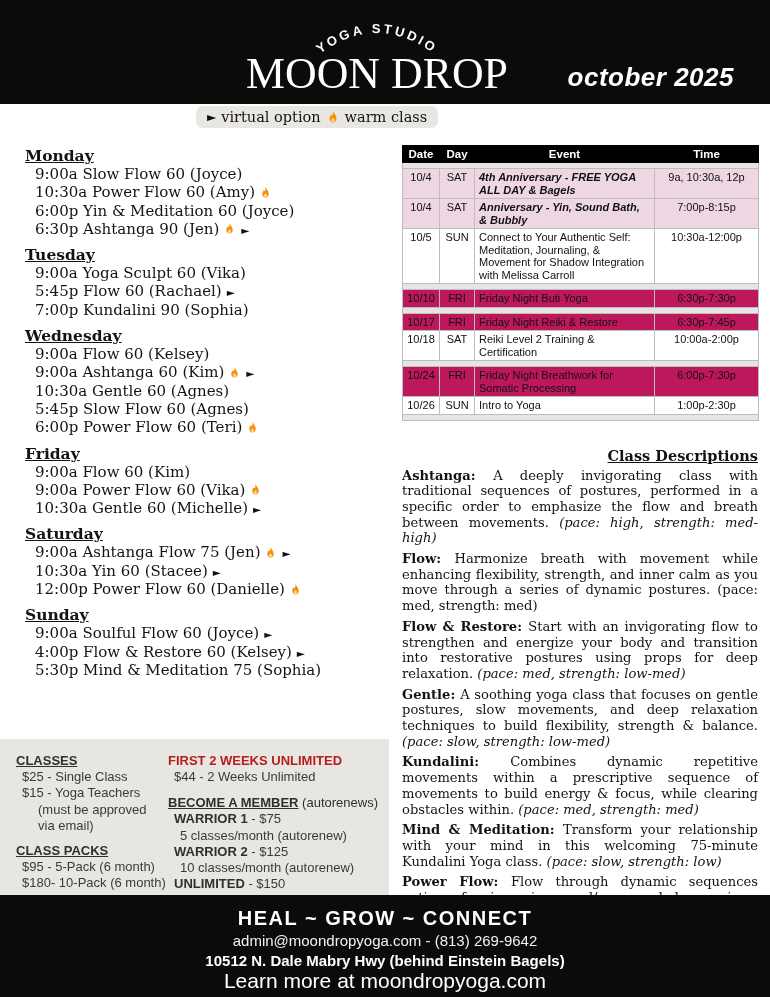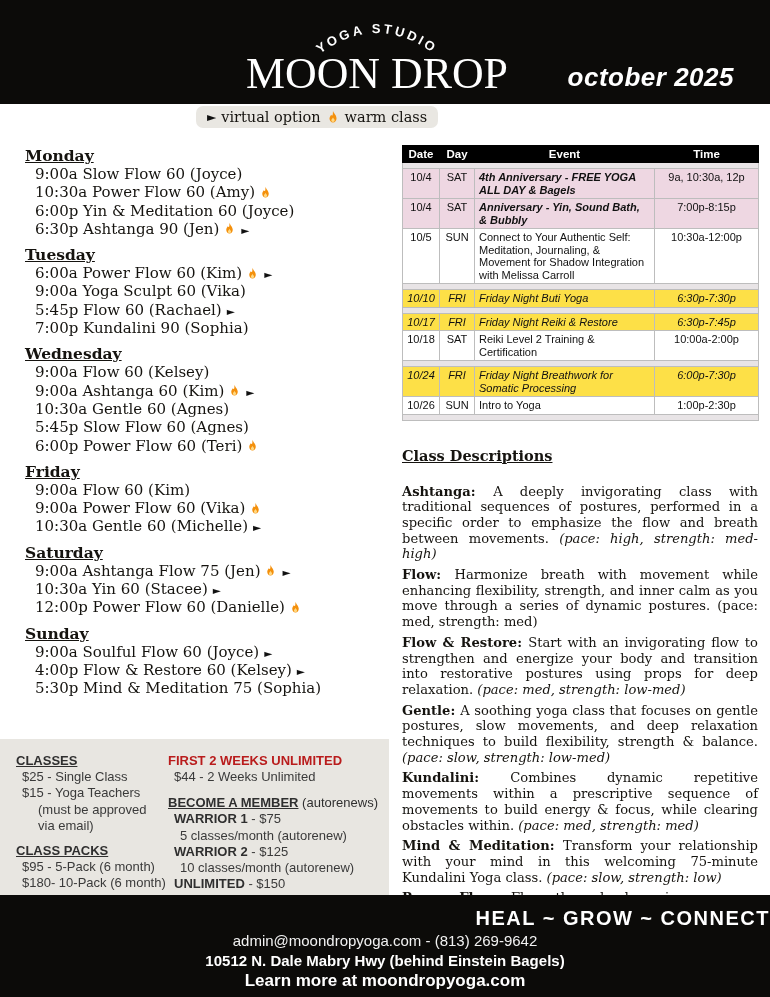--- a/index.html
+++ b/index.html
@@ -31,51 +31,51 @@
   
   .right-col{position:absolute;left:402px;top:145px;width:356px;}
   table.events{width:356px;border-collapse:collapse;table-layout:fixed;
                font-family:"Liberation Sans",sans-serif;font-size:11px;color:#111;}
   table.events th{background:#000;color:#fff;font-weight:bold;font-size:11.5px;padding:2px 3px;
                   border:1px solid #000;text-align:center;}
   table.events td{border:1px solid #bdbdbd;padding:2px 4px;vertical-align:top;line-height:12.5px;}
   td.c-date,td.c-day,td.c-time{text-align:center;}
   td.c-event{text-align:left;}
   tr.row-pink td{background:#eed7e2;}
-  tr.row-gray td{background:#fde047;font-style:italic;}
+  tr.row-gray td{background:#be185d;}
   tr.row-white td{background:#ffffff;}
   tr.row-em td.c-event{font-weight:bold;font-style:italic;}
   tr.spacer td{height:6px;padding:0;background:#e8e4e6;border:1px solid #bdbdbd;}
 
   .descriptions{margin-top:26px;width:356px;}
-  .desc-title{text-align:left;font-weight:bold;text-decoration:underline;font-size:14.5px;margin-bottom:20px;}
+  .desc-title{text-align:right;font-weight:bold;text-decoration:underline;font-size:14.5px;margin-bottom:4px;}
   .desc-p{text-align:justify;font-size:13.1px;line-height:15.7px;margin-bottom:5px;}
   .pace-italic{font-style:italic;}
 
   
   .pricing{position:absolute;left:0;top:739px;width:389px;height:200px;background:#e8e6e1;
            font-family:"Liberation Sans",sans-serif;color:#3a3a3a;}
   .pricing-col1{position:absolute;left:16px;top:13px;width:150px;}
   .pricing-col2{position:absolute;left:168px;top:13px;width:216px;}
   .p-head{font-weight:bold;text-decoration:underline;font-size:13px;color:#2f2f2f;line-height:17px;}
   .p-head-noline{font-weight:bold;font-size:13px;color:#b91c1c;line-height:17px;text-decoration:none;}
   .p-item{font-size:13px;line-height:16.3px;padding-left:22px;text-indent:-16px;}
   .p-group{margin-bottom:8px;}
   .p-note{font-weight:normal;text-decoration:none;}
   .p-tier b{color:#2f2f2f;}
   .p-tier{font-size:13px;line-height:16.3px;padding-left:6px;}
   .p-tier-detail{font-size:13px;line-height:16.3px;padding-left:12px;}
 
   
   .footer{position:absolute;left:0;top:895px;width:770px;height:102px;background:#0c0b09;color:#fff;
           text-align:center;font-family:"Liberation Sans",sans-serif;}
-  .f-tagline{font-size:20px;font-weight:bold;letter-spacing:1.5px;padding-top:11px;line-height:24px;text-align:right;}
+  .f-tagline{font-size:20px;font-weight:bold;letter-spacing:1.5px;padding-top:11px;line-height:24px;}
   .f-contact{font-size:15px;font-weight:normal;line-height:21px;color:#f2f2f2;}
   .f-address{font-size:15px;font-weight:bold;line-height:20px;}
-  .f-web{font-size:17px;font-weight:bold;line-height:20px;}
+  .f-web{font-size:21px;font-weight:normal;line-height:20px;}
 </style>
 </head>
 <body>
 
 <div class="header">
   <svg class="logo-svg" width="280" height="98" viewBox="0 0 280 98">
     <defs>
       <path id="arcpath" d="M 80 54 Q 140 8 200 54" fill="none"></path>
     </defs>
     <text class="arc-text">
@@ -105,24 +105,20 @@
           <path fill="#ffd983" d="M8 8.2c.3 1.6 1.9 2 1.9 3.6 0 1.1-.8 2-1.9 2s-1.9-.9-1.9-2c0-1.6 1.6-2 1.9-3.6z"></path>
         </svg></div>
       <div class="class-row"><span class="class-label">6:00p Yin &amp; Meditation 60 (Joyce)</span></div>
       <div class="class-row"><span class="class-label">6:30p Ashtanga 90 (Jen)</span><svg viewBox="0 0 16 16" class="flame">
           <path fill="#f4900c" d="M8 .8C8.4 3.6 12 5.5 12 9.6c0 2.6-1.8 4.6-4 4.6s-4-2-4-4.6c0-1.9 1.3-3 1.9-4.3.5.8 1 1.2 1.5.9C8 5.3 7.8 2.6 8 .8z"></path>
           <path fill="#ffd983" d="M8 8.2c.3 1.6 1.9 2 1.9 3.6 0 1.1-.8 2-1.9 2s-1.9-.9-1.9-2c0-1.6 1.6-2 1.9-3.6z"></path>
         </svg><span class="tri">►</span></div>
     </div>
     <div class="day-group">
       <div class="day-heading">Tuesday</div>
-      <div class="class-row"><span class="class-label">6:00a Power Flow 60 (Kim)</span><svg viewBox="0 0 16 16" class="flame">
-          <path fill="#f4900c" d="M8 .8C8.4 3.6 12 5.5 12 9.6c0 2.6-1.8 4.6-4 4.6s-4-2-4-4.6c0-1.9 1.3-3 1.9-4.3.5.8 1 1.2 1.5.9C8 5.3 7.8 2.6 8 .8z"></path>
-          <path fill="#ffd983" d="M8 8.2c.3 1.6 1.9 2 1.9 3.6 0 1.1-.8 2-1.9 2s-1.9-.9-1.9-2c0-1.6 1.6-2 1.9-3.6z"></path>
-        </svg><span class="tri">►</span></div>
       <div class="class-row"><span class="class-label">9:00a Yoga Sculpt 60 (Vika)</span></div>
       <div class="class-row"><span class="class-label">5:45p Flow 60 (Rachael)</span><span class="tri">►</span></div>
       <div class="class-row"><span class="class-label">7:00p Kundalini 90 (Sophia)</span></div>
     </div>
     <div class="day-group">
       <div class="day-heading">Wednesday</div>
       <div class="class-row"><span class="class-label">9:00a Flow 60 (Kelsey)</span></div>
       <div class="class-row"><span class="class-label">9:00a Ashtanga 60 (Kim)</span><svg viewBox="0 0 16 16" class="flame">
           <path fill="#f4900c" d="M8 .8C8.4 3.6 12 5.5 12 9.6c0 2.6-1.8 4.6-4 4.6s-4-2-4-4.6c0-1.9 1.3-3 1.9-4.3.5.8 1 1.2 1.5.9C8 5.3 7.8 2.6 8 .8z"></path>
           <path fill="#ffd983" d="M8 8.2c.3 1.6 1.9 2 1.9 3.6 0 1.1-.8 2-1.9 2s-1.9-.9-1.9-2c0-1.6 1.6-2 1.9-3.6z"></path>

